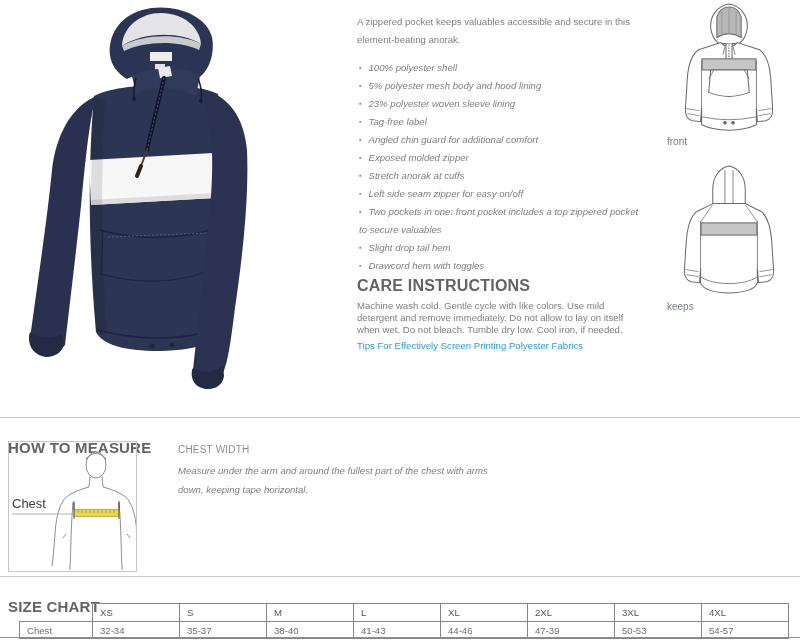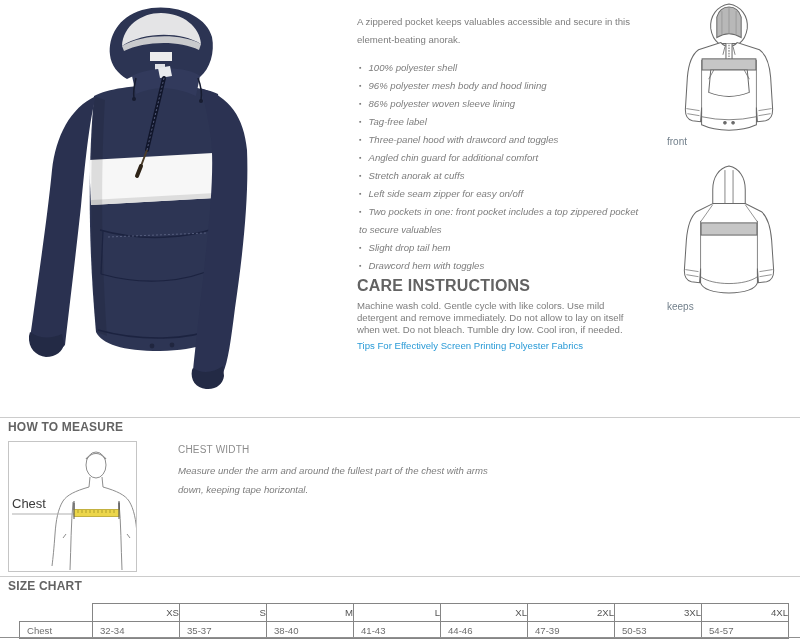--- a/index.html
+++ b/index.html
@@ -25,34 +25,34 @@
   #front-label { left:667px; top:136px; }
   #back-thumb { left:676px; top:163px; width:106px; height:134px; }
   #back-label { left:667px; top:301px; }
   .view-label { font-size:10px; color:#73808c; }
 
   
   .rule { left:0; width:800px; border-top:1px solid #cccccc; }
   #rule1 { top:417px; } #rule2 { top:576px; }
   #rule3 { top:637px; border-top:1px solid #8f8f8f; }
 
-  .section-h { font-size:12px; font-weight:bold; color:#636363; letter-spacing:.2px; }
+  .section-h { font-size:15px; font-weight:bold; color:#636363; letter-spacing:.2px;margin-top:19px; }
   #howto-h { left:8px; top:420px; }
   #sizechart-h { left:8px; top:579px; }
 
   
   #measure-box { left:8px; top:441px; width:129px; height:131px; border:1px solid #c5c5c5; }
   #measure-title { left:178px; top:444px; font-size:10px; color:#8c8c8c; letter-spacing:.2px; }
   #measure-text { left:178px; top:461px; width:310px; font-size:9.6px; color:#7d7d7d; line-height:19px;font-style:italic; }
 
   
   #size-table { left:19px; top:603px; border-collapse:collapse; table-layout:fixed; }
   #size-table th, #size-table td { border:1px solid #858585; font-weight:normal;
     text-align:left; padding:0 0 0 7px; font-size:9.6px; vertical-align:middle; }
-  #size-table th { height:18px; color:#555555;text-align:right; }
+  #size-table th { height:18px; color:#555555; }
   #size-table td { height:17px; color:#6e6e6e; }
   #size-table .corner { border:none; }
 </style>
 </head>
 <body>
 
 <div class="abs" id="photo">
   <svg width="296" height="404" viewBox="0 0 296 404">
 
     <path d="M140,10 C116,17 106,37 108,55 C109,65 116,74 125,79 C142,69 184,69 198,77 C208,69 213,52 210,37 C204,14 169,2 140,10 Z" fill="#2c3453"></path>
@@ -97,25 +97,25 @@
     <path d="M134,78 C132,86 131,92 132,98 M196,78 C199,86 200,94 199,100" stroke="#171c30" stroke-width="1.5" fill="none"></path>
     <circle cx="132" cy="99" r="2" fill="#171c30"></circle>
       <circle cx="199" cy="101" r="2" fill="#171c30"></circle>
   </svg>
 </div>
 
 <div class="abs" id="desc">
   <p class="intro">A zippered pocket keeps valuables accessible and secure in this element-beating anorak.</p>
   <ul>
     <li>100% polyester shell</li>
-    <li>96% polyester mesh body and hood lining</li>
-    <li>86% polyester woven sleeve lining</li>
+    <li>5% polyester mesh body and hood lining</li>
+    <li>23% polyester woven sleeve lining</li>
     <li>Tag-free label</li>
-    <li>Three-panel hood with drawcord and toggles</li>
     <li>Angled chin guard for additional comfort</li>
+    <li>Exposed molded zipper</li>
     <li>Stretch anorak at cuffs</li>
     <li>Left side seam zipper for easy on/off</li>
     <li>Two pockets in one: front pocket includes a top zippered pocket to secure valuables</li>
     <li>Slight drop tail hem</li>
     <li>Drawcord hem with toggles</li>
   </ul>
   <div class="care-h">CARE INSTRUCTIONS</div>
   <p class="care-t">Machine wash cold. Gentle cycle with like colors. Use mild detergent and remove immediately. Do not allow to lay on itself when wet. Do not bleach. Tumble dry low. Cool iron, if needed.</p>
   <a class="tips" href="#">Tips For Effectively Screen Printing Polyester Fabrics</a>
 </div>

